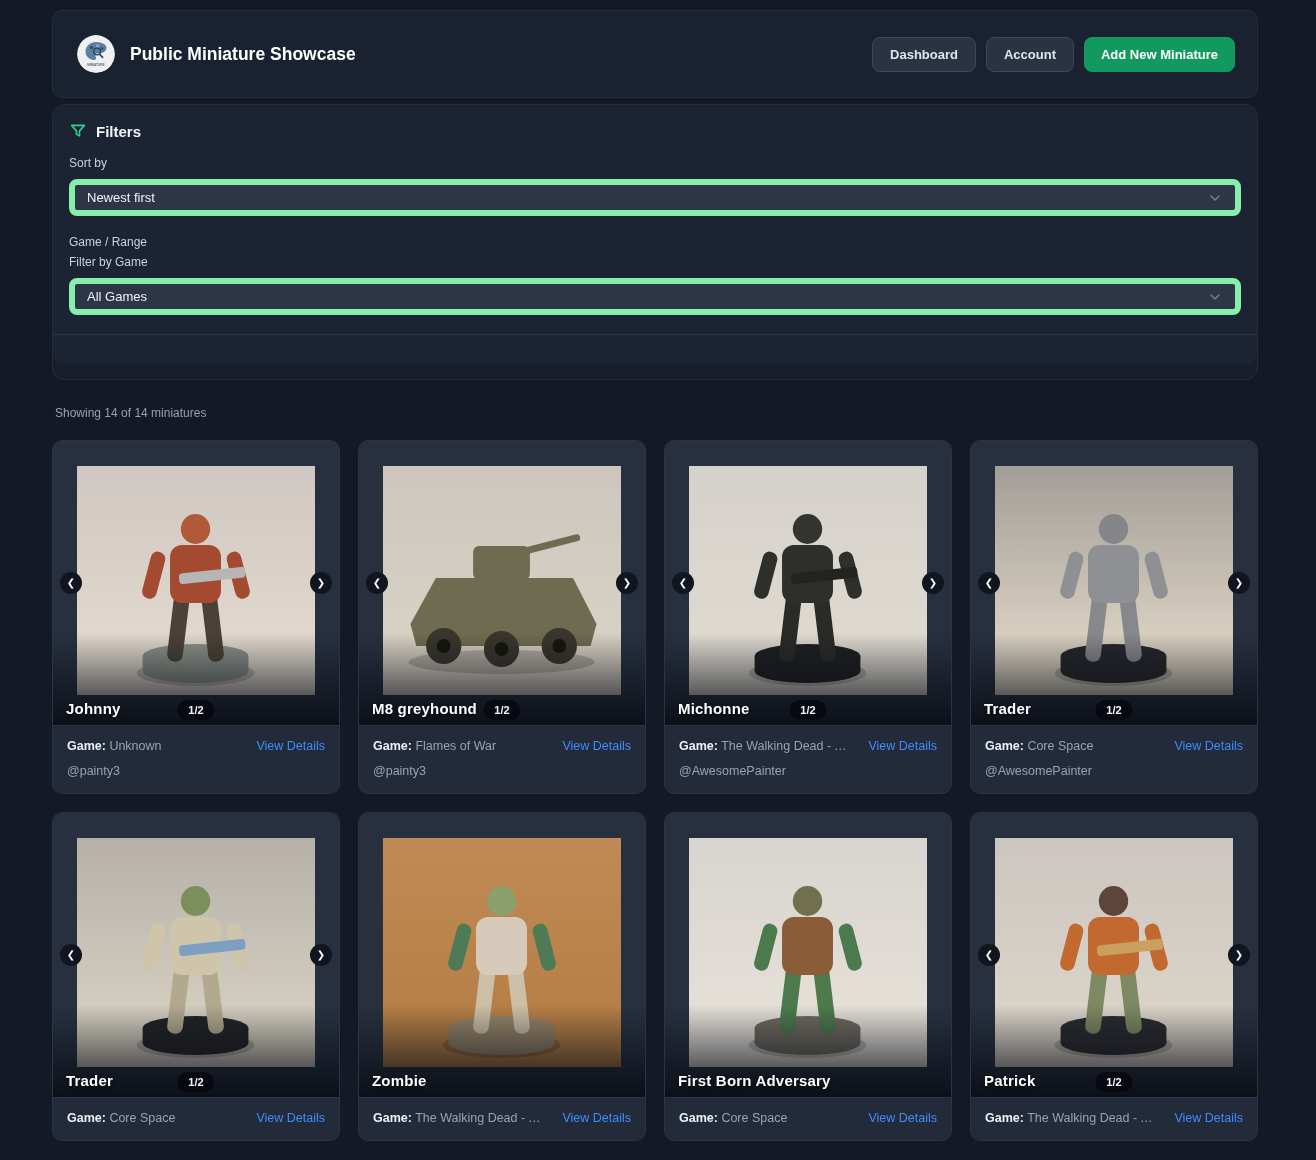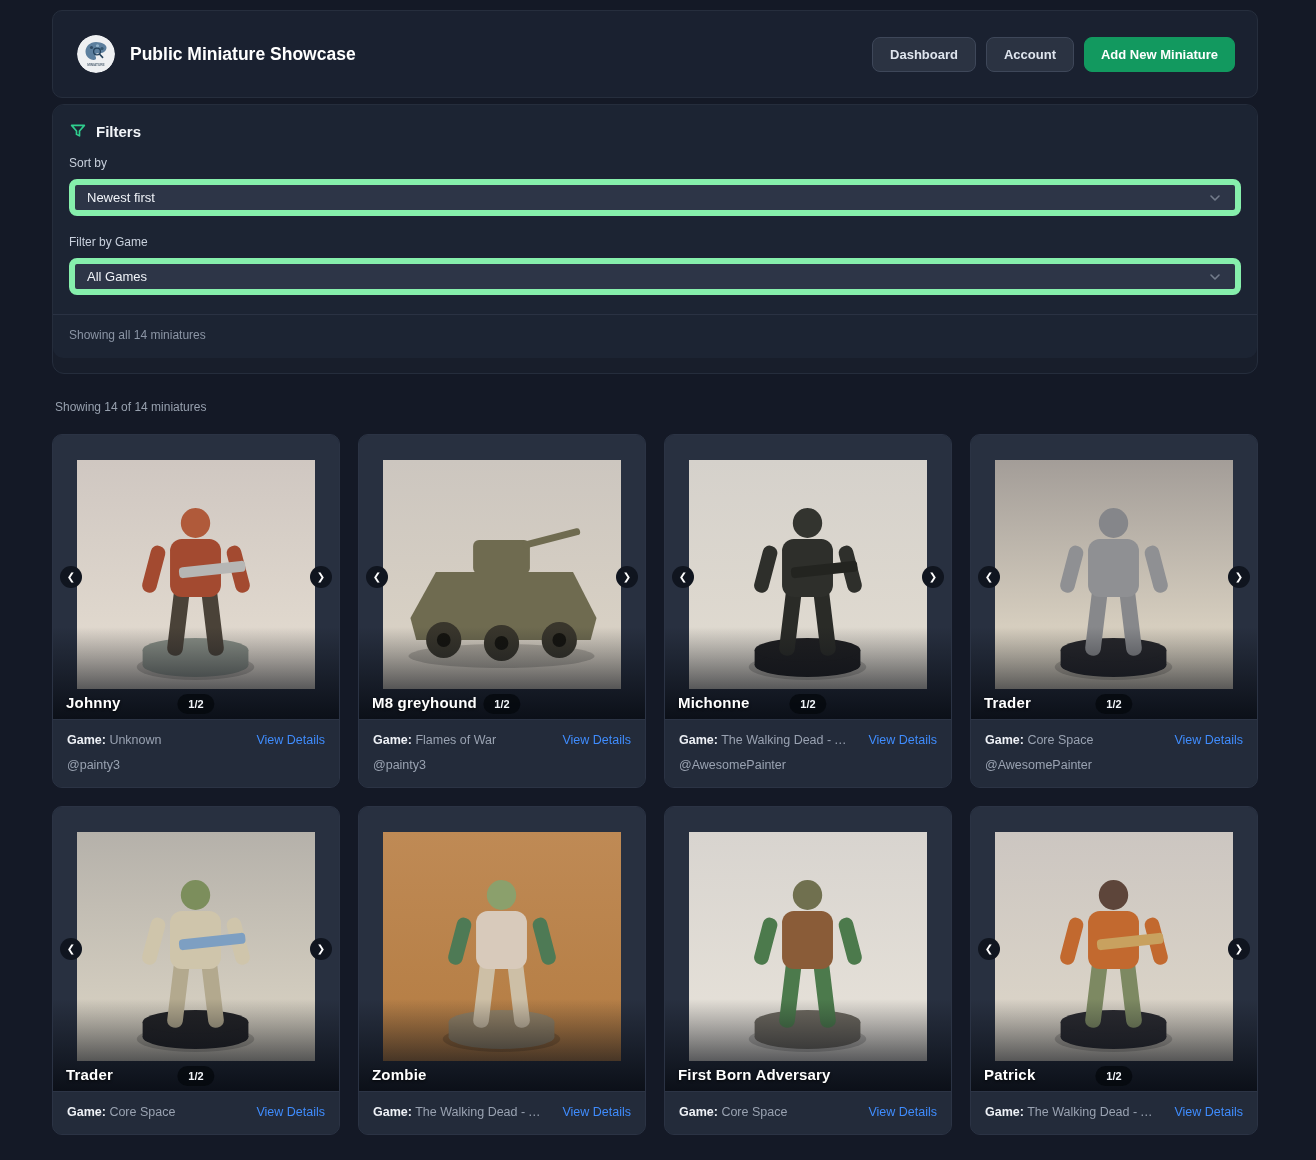--- a/index.html
+++ b/index.html
@@ -123,32 +123,32 @@
       <div class="f-label">Sort by</div>
       <div class="selectbox">
         <span>Newest first</span>
         <span class="chev">
           <svg viewBox="0 0 24 24" fill="none" stroke="#9aa3b2" stroke-width="2.4" stroke-linecap="round" stroke-linejoin="round">
               <polyline points="6 9 12 15 18 9"></polyline>
             </svg>
         </span>
       </div>
 
+      <div class="f-label tight">Game / Range</div>
       <div class="f-label">Filter by Game</div>
       <div class="selectbox">
         <span>All Games</span>
         <span class="chev">
           <svg viewBox="0 0 24 24" fill="none" stroke="#9aa3b2" stroke-width="2.4" stroke-linecap="round" stroke-linejoin="round">
               <polyline points="6 9 12 15 18 9"></polyline>
             </svg>
         </span>
       </div>
 
       <hr class="f-divider">
-      <div class="f-summary">Showing all 14 miniatures</div>
     </div>
   </div>
 
   <div class="count-line">Showing 14 of 14 miniatures</div>
 
   <div class="grid" id="cards-grid">
   <div class="card">
     <div class="img-wrap">
       <div class="photo">
             <svg viewBox="0 0 243 229" preserveAspectRatio="none" xmlns="http://www.w3.org/2000/svg">

